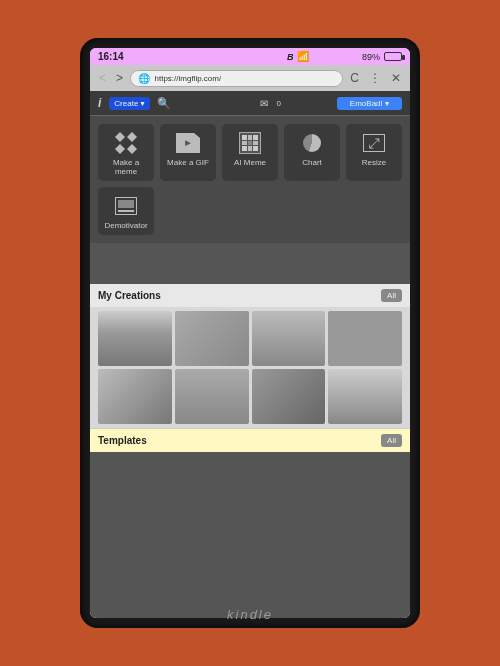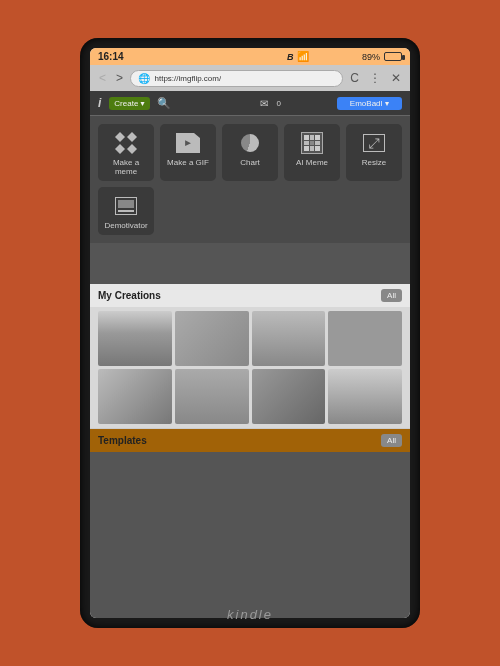--- a/index.html
+++ b/index.html
@@ -42,21 +42,21 @@
       flex: 1;
       background: #e8e8e8;
       border-radius: 6px;
       overflow: hidden;
       display: flex;
       flex-direction: column;
     }
 
     
     .status-bar {
-      background: #fdba74;
+      background: #f0abfc;
       display: flex;
       align-items: center;
       justify-content: space-between;
       padding: 3px 8px;
       font-size: 10px;
       color: #222;
     }
 
     .status-left { font-weight: bold; }
     .status-right { display: flex; align-items: center; gap: 4px; }
@@ -139,21 +139,21 @@
       border-bottom: 1px solid #666;
     }
 
     .imgflip-logo {
       color: #ccc;
       font-size: 9px;
       font-weight: bold;
     }
 
     .create-btn {
-      background: #4d7c0f;
+      background: #1d4ed8;
       color: #eee;
       border: none;
       border-radius: 3px;
       font-size: 8px;
       padding: 2px 5px;
       cursor: pointer;
       display: flex; align-items: center; gap: 2px;
     }
 
     .search-icon-nav {
@@ -288,21 +288,21 @@
     .thumb-2 { background: linear-gradient(135deg, #aaa 0%, #888 100%); }
     .thumb-3 { background: linear-gradient(180deg, #bbb 0%, #888 100%); }
     .thumb-4 { background: #999; }
     .thumb-5 { background: linear-gradient(135deg, #bbb 0%, #777 100%); }
     .thumb-6 { background: linear-gradient(180deg, #aaa 0%, #888 100%); }
     .thumb-7 { background: linear-gradient(135deg, #999 0%, #666 100%); }
     .thumb-8 { background: linear-gradient(180deg, #ccc 0%, #888 100%); }
 
     
     .templates-section {
-      background: #a16207;
+      background: #fef9c3;
       display: flex;
       align-items: center;
       justify-content: space-between;
       padding: 5px 8px;
       border-top: 1px solid #ccc;
     }
 
     .wifi-icon { font-size: 10px; }
     .bt-icon { font-size: 9px; font-style: italic; font-weight: bold; }
   </style>
@@ -361,27 +361,20 @@
             <span class="grid-item-label">Make a meme</span>
           </div>
 
           <div class="grid-item">
             <div class="grid-item-icon">
               <div style="width:24px; height:20px; background:#bbb; clip-path:polygon(0 0,75% 0,100% 25%,100% 100%,0 100%); display:flex; align-items:center; justify-content:center;">
                 <span style="color:#555; font-size:7px; font-weight:bold;">▶</span>
               </div>
             </div>
             <span class="grid-item-label">Make a GIF</span>
-          </div>
-
-          <div class="grid-item">
-            <div class="grid-item-icon">
-              <div class="pie-slice"></div>
-            </div>
-            <span class="grid-item-label">Chart</span>
           </div>
 
           <div class="grid-item">
             <div class="grid-item-icon">
               <div style="width:22px; height:22px; border:1px solid #aaa; display:grid; grid-template-columns:repeat(3,1fr); gap:1px; padding:2px; background:#555;">
                 <span style="background:#ccc;"></span>
                   <span style="background:#bbb;"></span>
                   <span style="background:#ccc;"></span>
                 <span style="background:#bbb;"></span>
                   <span style="background:#888;"></span>
@@ -389,20 +382,27 @@
                 <span style="background:#ccc;"></span>
                   <span style="background:#bbb;"></span>
                   <span style="background:#ccc;"></span>
               </div>
             </div>
             <span class="grid-item-label">AI Meme</span>
           </div>
 
           <div class="grid-item">
             <div class="grid-item-icon">
+              <div class="pie-slice"></div>
+            </div>
+            <span class="grid-item-label">Chart</span>
+          </div>
+
+          <div class="grid-item">
+            <div class="grid-item-icon">
               <div style="width:22px; height:18px; border:1.5px solid #bbb; display:flex; align-items:center; justify-content:center; position:relative;">
                 <span style="color:#bbb; font-size:14px; line-height:1;">⤢</span>
               </div>
             </div>
             <span class="grid-item-label">Resize</span>
           </div>
 
           <div class="grid-item">
             <div class="grid-item-icon">
               <div style="width:22px; height:18px; border:1.5px solid #bbb; padding:2px; display:flex; flex-direction:column; gap:2px;">

